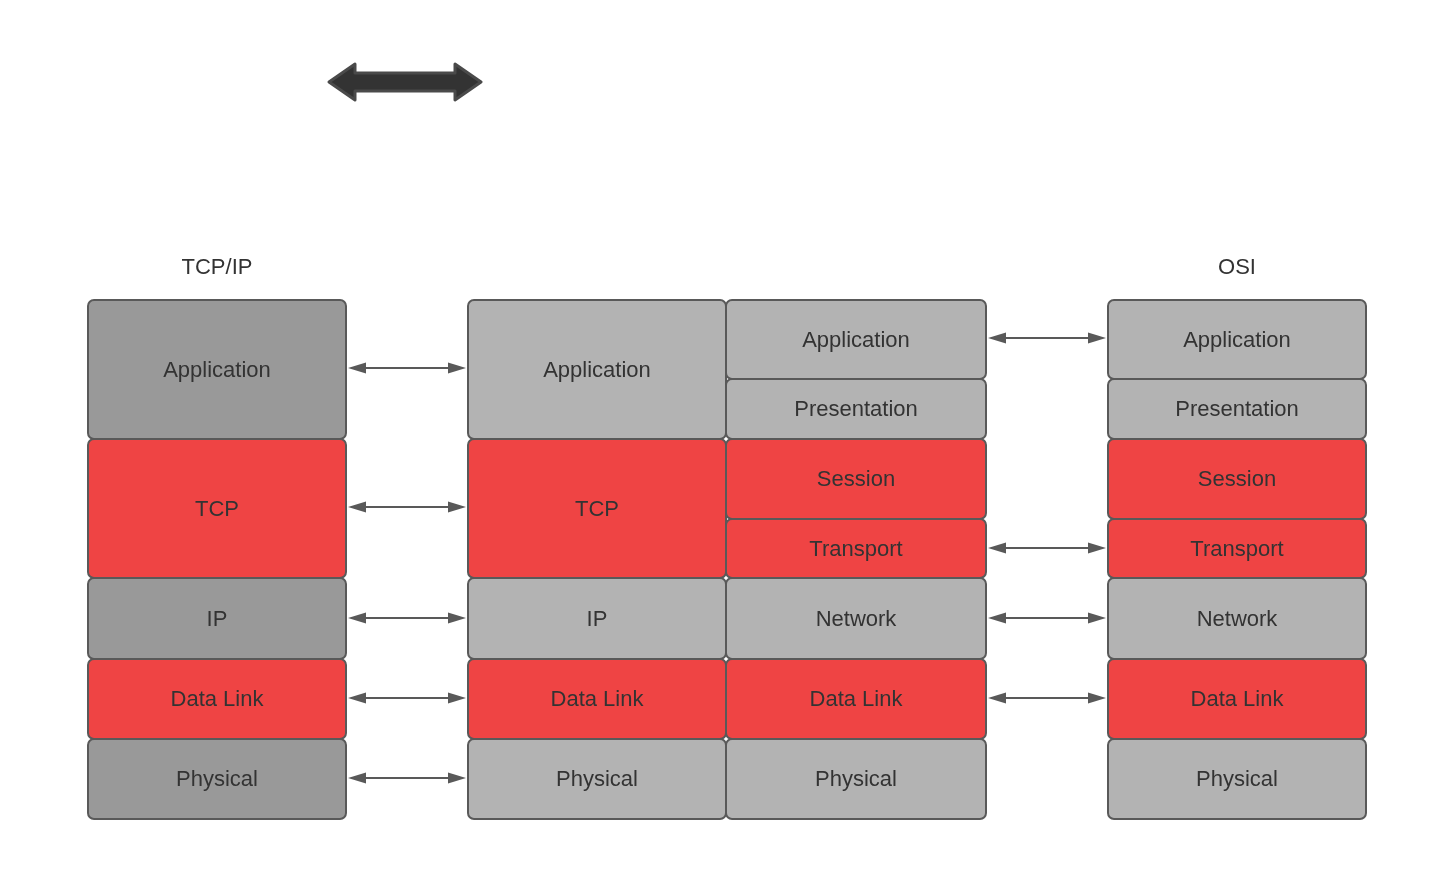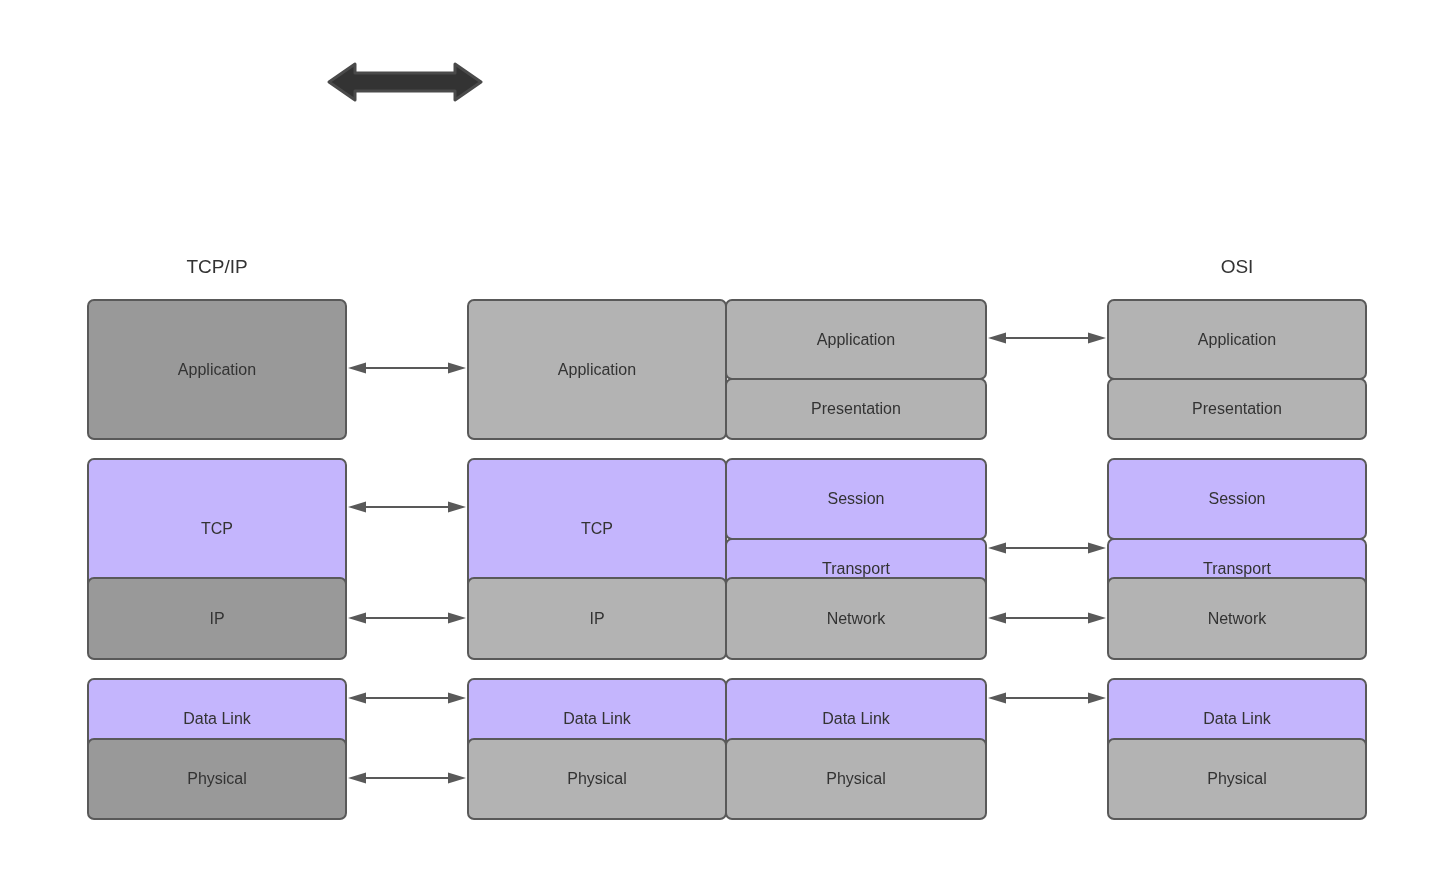--- a/index.html
+++ b/index.html
@@ -11,39 +11,39 @@
   .canvas {
     position: relative;
     width: 1452px;
     height: 880px;
     background: #ffffff;
     overflow: hidden;
   }
   .col-label {
     position: absolute;
     text-align: center;
-    font-size: 19px;
+    font-size: 22px;
     line-height: 26px;
     color: #333333;
   }
   .layer-box {
     position: absolute;
     box-sizing: border-box;
     border: 2px solid #595959;
     border-radius: 7px;
     display: flex;
     align-items: center;
     justify-content: center;
-    font-size: 16px;
+    font-size: 22px;
     color: #333333;
     text-align: center;
   }
   .fill-dark  { background: #999999; }
   .fill-light { background: #b3b3b3; }
-  .fill-white { background: #c4b5fd; margin-top: 20px; }
+  .fill-white { background: #ef4444; }
   .thin-arrow {
     position: absolute;
     width: 120px;
     height: 16px;
   }
   .thick-arrow {
     position: absolute;
     left: 327px;
     top: 61px;
     width: 156px;

